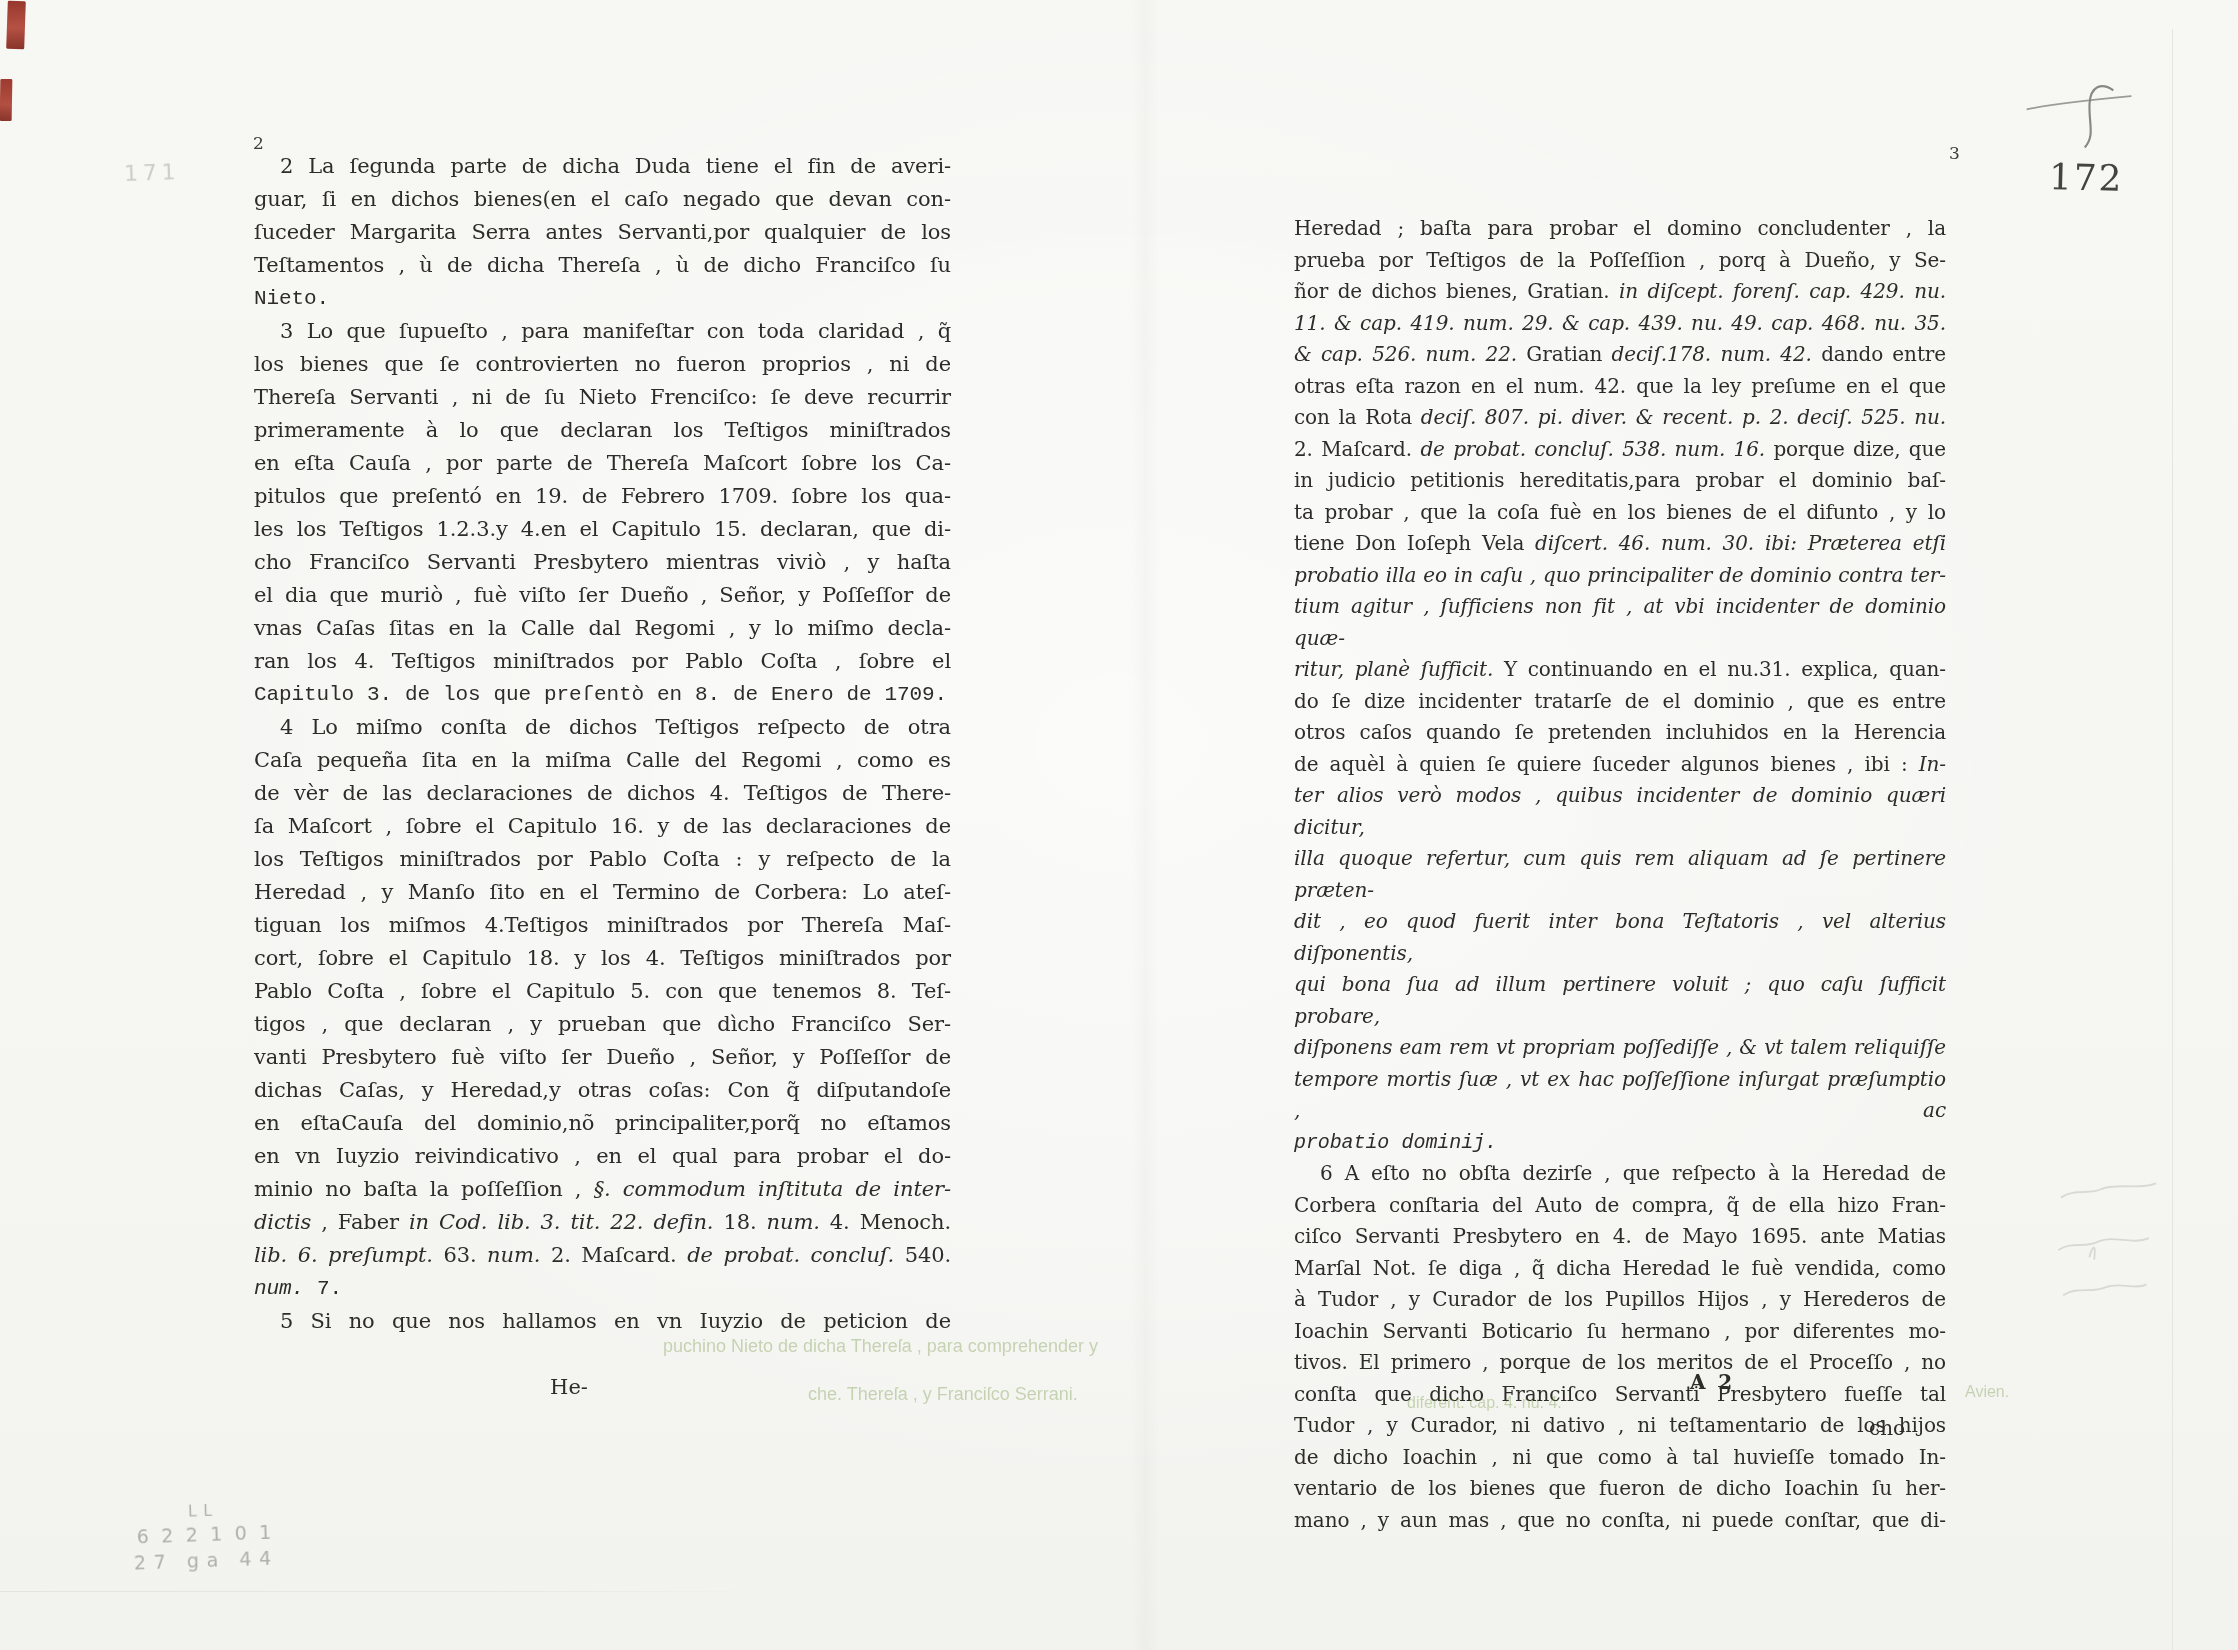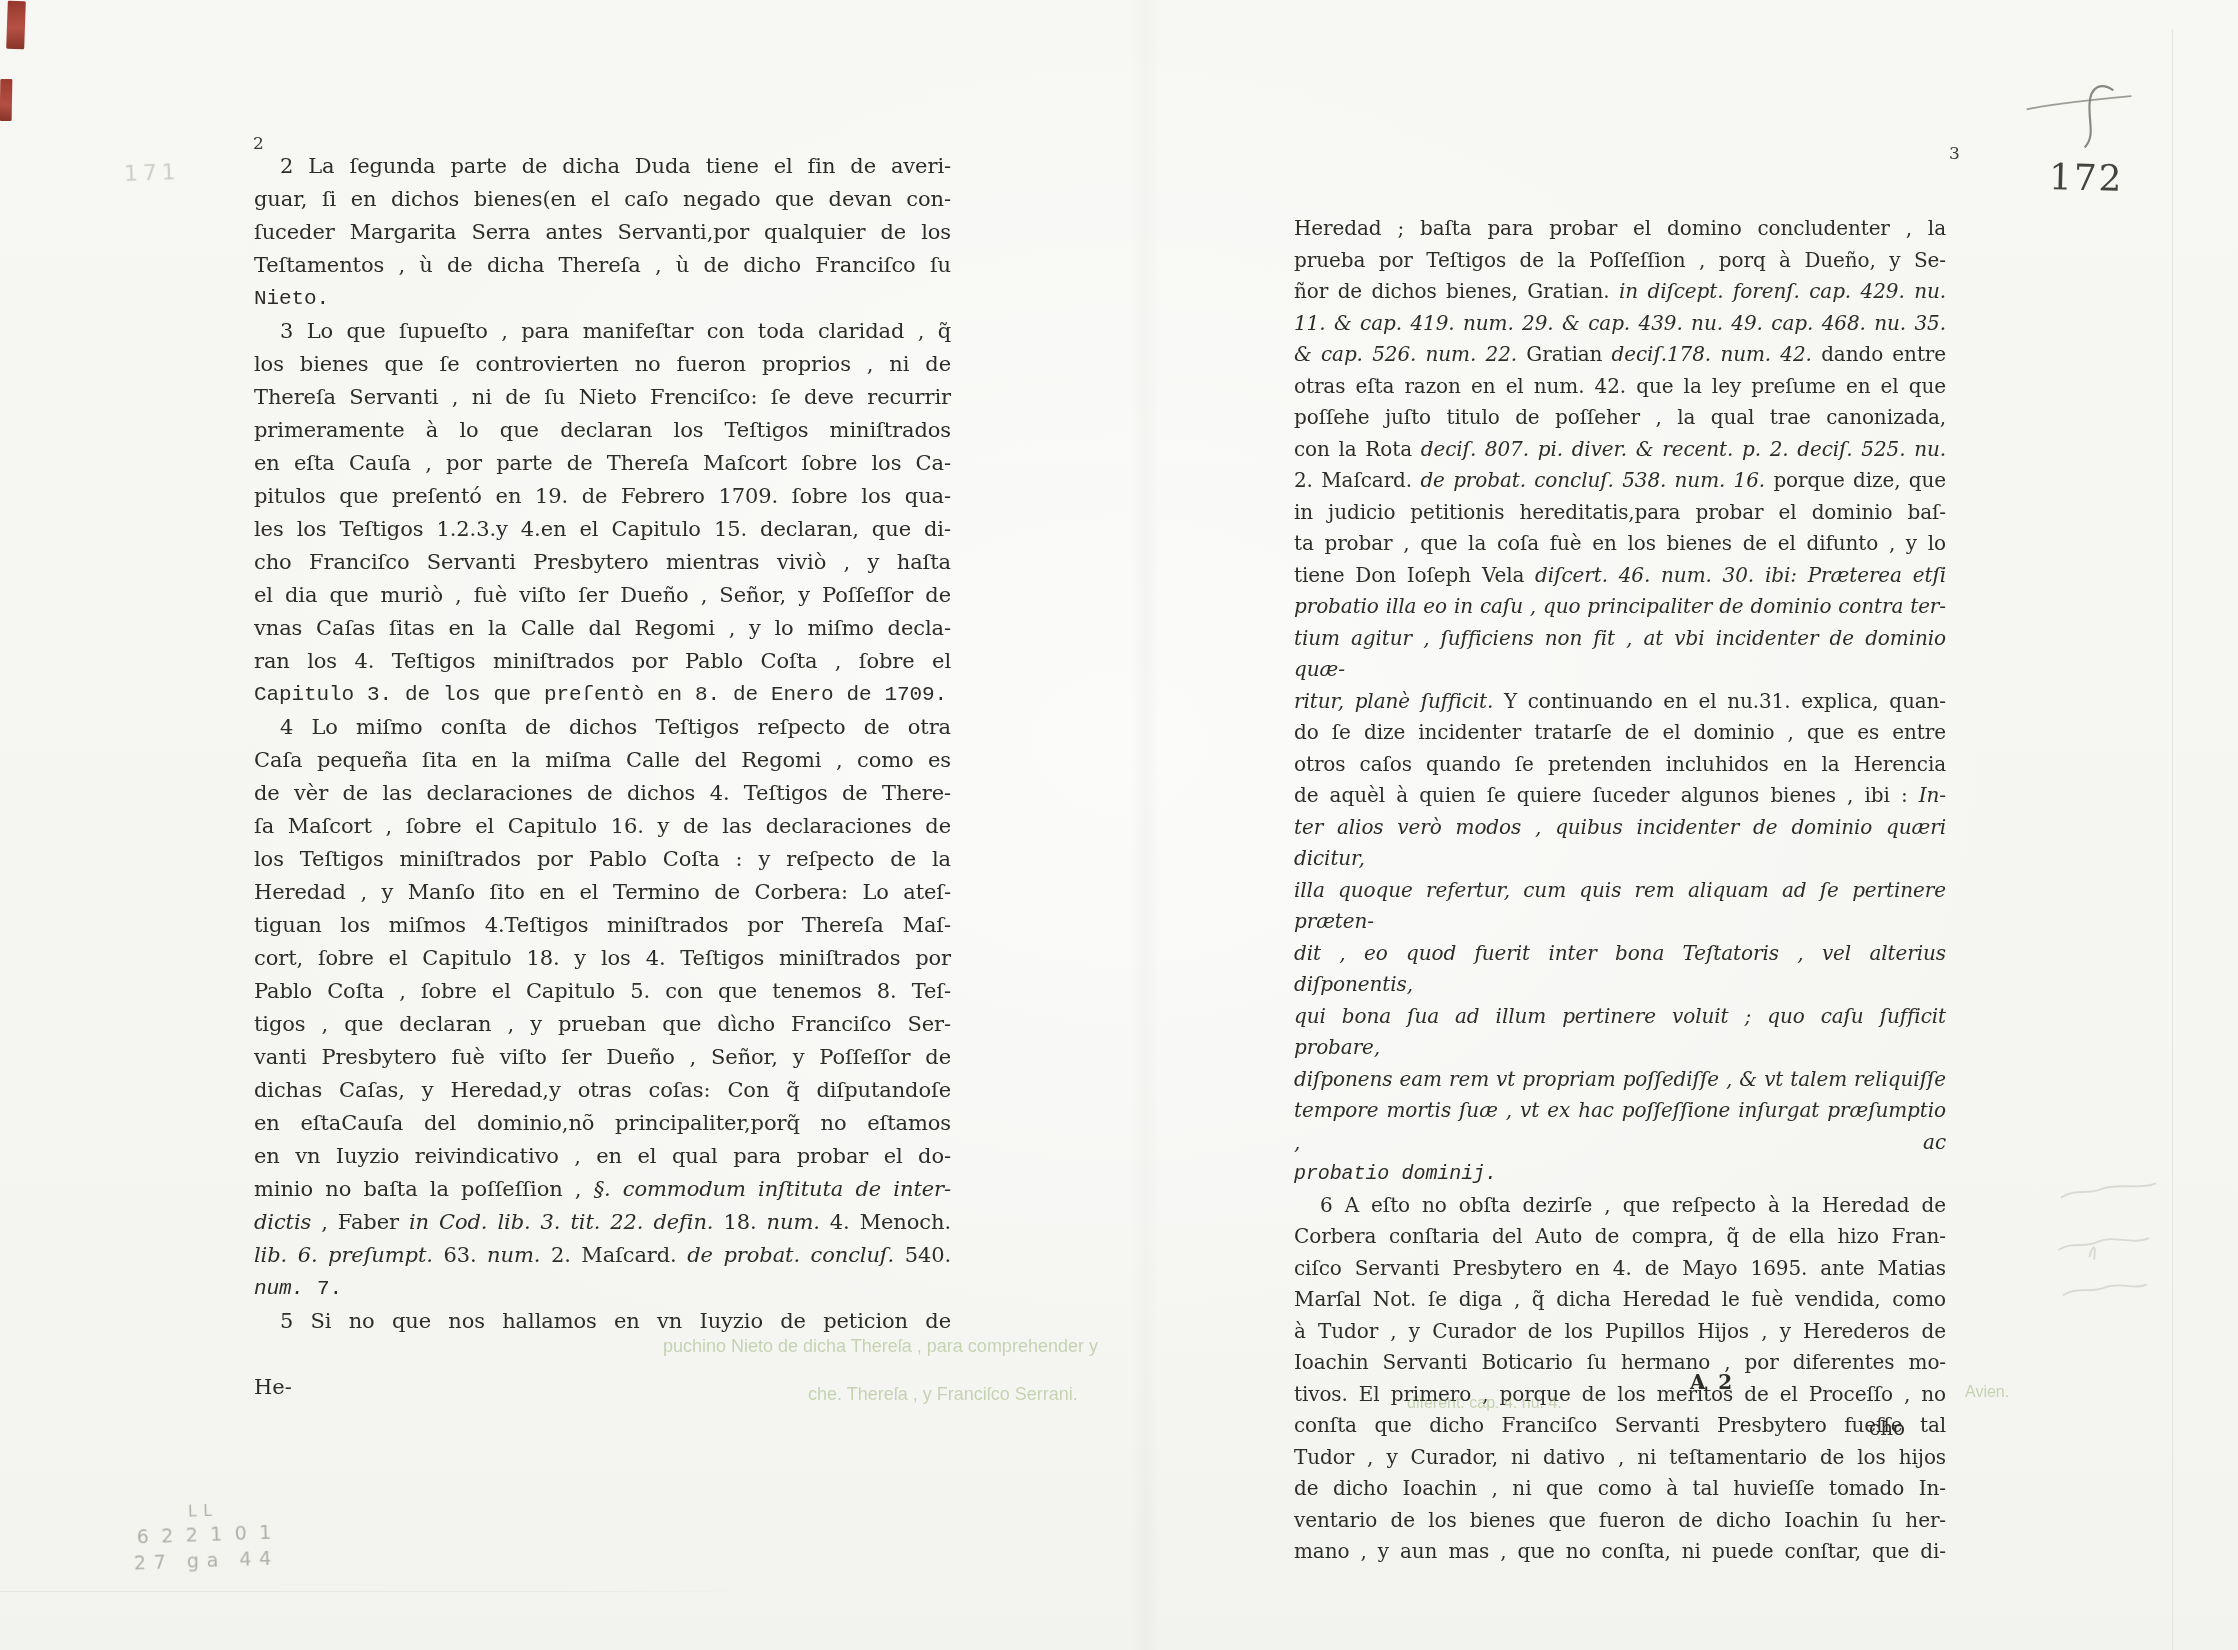--- a/index.html
+++ b/index.html
@@ -25,21 +25,21 @@
   }
   .page-text .line.plast{text-align-last:left;font-family:Liberation Mono, monospace;}
   .page-text .line.pstart{text-indent:26px;}
   .page-text i{font-style:italic;}
   #left-text{left:254px;top:150px;width:697px;font-size:21px;line-height:33px;}
   #right-text{left:1294px;top:213px;width:652px;font-size:20px;line-height:31.5px;}
   .folio{position:absolute;color:#3a3a35;font-size:17px;}
   #folio-left{left:253px;top:133px;}
   #folio-right{left:1949px;top:143px;}
   .catchword-row{position:absolute;color:#2e2c28;}
-  #catchword-left{left:254px;top:1375px;width:697px;text-align:left;padding-right:67px;box-sizing:border-box;font-size:21px;}
+  #catchword-left{left:254px;top:1375px;width:697px;text-align:center;padding-right:67px;box-sizing:border-box;font-size:21px;}
   #signature-row{left:1294px;top:1370px;width:652px;height:31.5px;font-size:20px;}
   #signature-mark{position:absolute;left:396px;top:0;font-weight:bold;letter-spacing:2.9px;}
   #catchword-right{position:absolute;left:575px;top:1.9px;margin-top:44px;}
   
   #hand-folio{
     position:absolute;left:2049px;top:157px;font-size:36px;color:#44443e;
     transform:rotate(1.5deg);letter-spacing:1.9px;
   }
   
   .pencil{position:absolute;color:#a9a9a2;font-family:"DejaVu Sans","Liberation Sans",sans-serif;}
@@ -121,21 +121,20 @@
     <div class="line plast"><i>num.</i><span> 7.</span></div>
     <div class="line pstart"><span>5    Si no que nos hallamos en vn Iuyzio de peticion de</span></div>
   </div>
 <div class="page-text" id="right-text">
     <div class="line"><span>Heredad ; baſta para probar el domino concludenter , la</span></div>
     <div class="line"><span>prueba por Teſtigos de la Poſſeſſion , porq à Dueño, y Se-</span></div>
     <div class="line"><span>ñor de dichos bienes, Gratian. </span><i>in diſcept. forenſ. cap. 429. nu.</i></div>
     <div class="line"><i>11. &amp; cap. 419. num. 29. &amp; cap. 439. nu. 49. cap. 468. nu. 35.</i></div>
     <div class="line"><i>&amp; cap. 526. num. 22.</i><span> Gratian </span><i>deciſ.178. num. 42.</i><span> dando entre</span></div>
     <div class="line"><span>otras eſta razon en el num. 42. que la ley preſume en el que</span></div>
-    <div class="line"><span>poſſehe juſto titulo de poſſeher , la qual trae canonizada,</span></div>
     <div class="line"><span>con la Rota </span><i>deciſ. 807. pi. diver. &amp; recent. p. 2. deciſ. 525. nu.</i></div>
     <div class="line"><span>2. Maſcard. </span><i>de probat. concluſ. 538. num. 16.</i><span> porque dize, que</span></div>
     <div class="line"><span>in judicio petitionis hereditatis,para probar el dominio baſ-</span></div>
     <div class="line"><span>ta probar , que la coſa fuè en los bienes de el difunto , y lo</span></div>
     <div class="line"><span>tiene Don Ioſeph Vela </span><i>diſcert. 46. num. 30. ibi: Præterea etſi</i></div>
     <div class="line"><i>probatio illa eo in caſu , quo principaliter de dominio contra ter-</i></div>
     <div class="line"><i>tium agitur , ſufficiens non fit , at vbi incidenter de dominio quæ-</i></div>
     <div class="line"><i>ritur, planè ſufficit.</i><span> Y continuando en el nu.31. explica, quan-</span></div>
     <div class="line"><span>do ſe dize incidenter tratarſe de el dominio , que es entre</span></div>
     <div class="line"><span>otros caſos quando ſe pretenden incluhidos en la Herencia</span></div>

